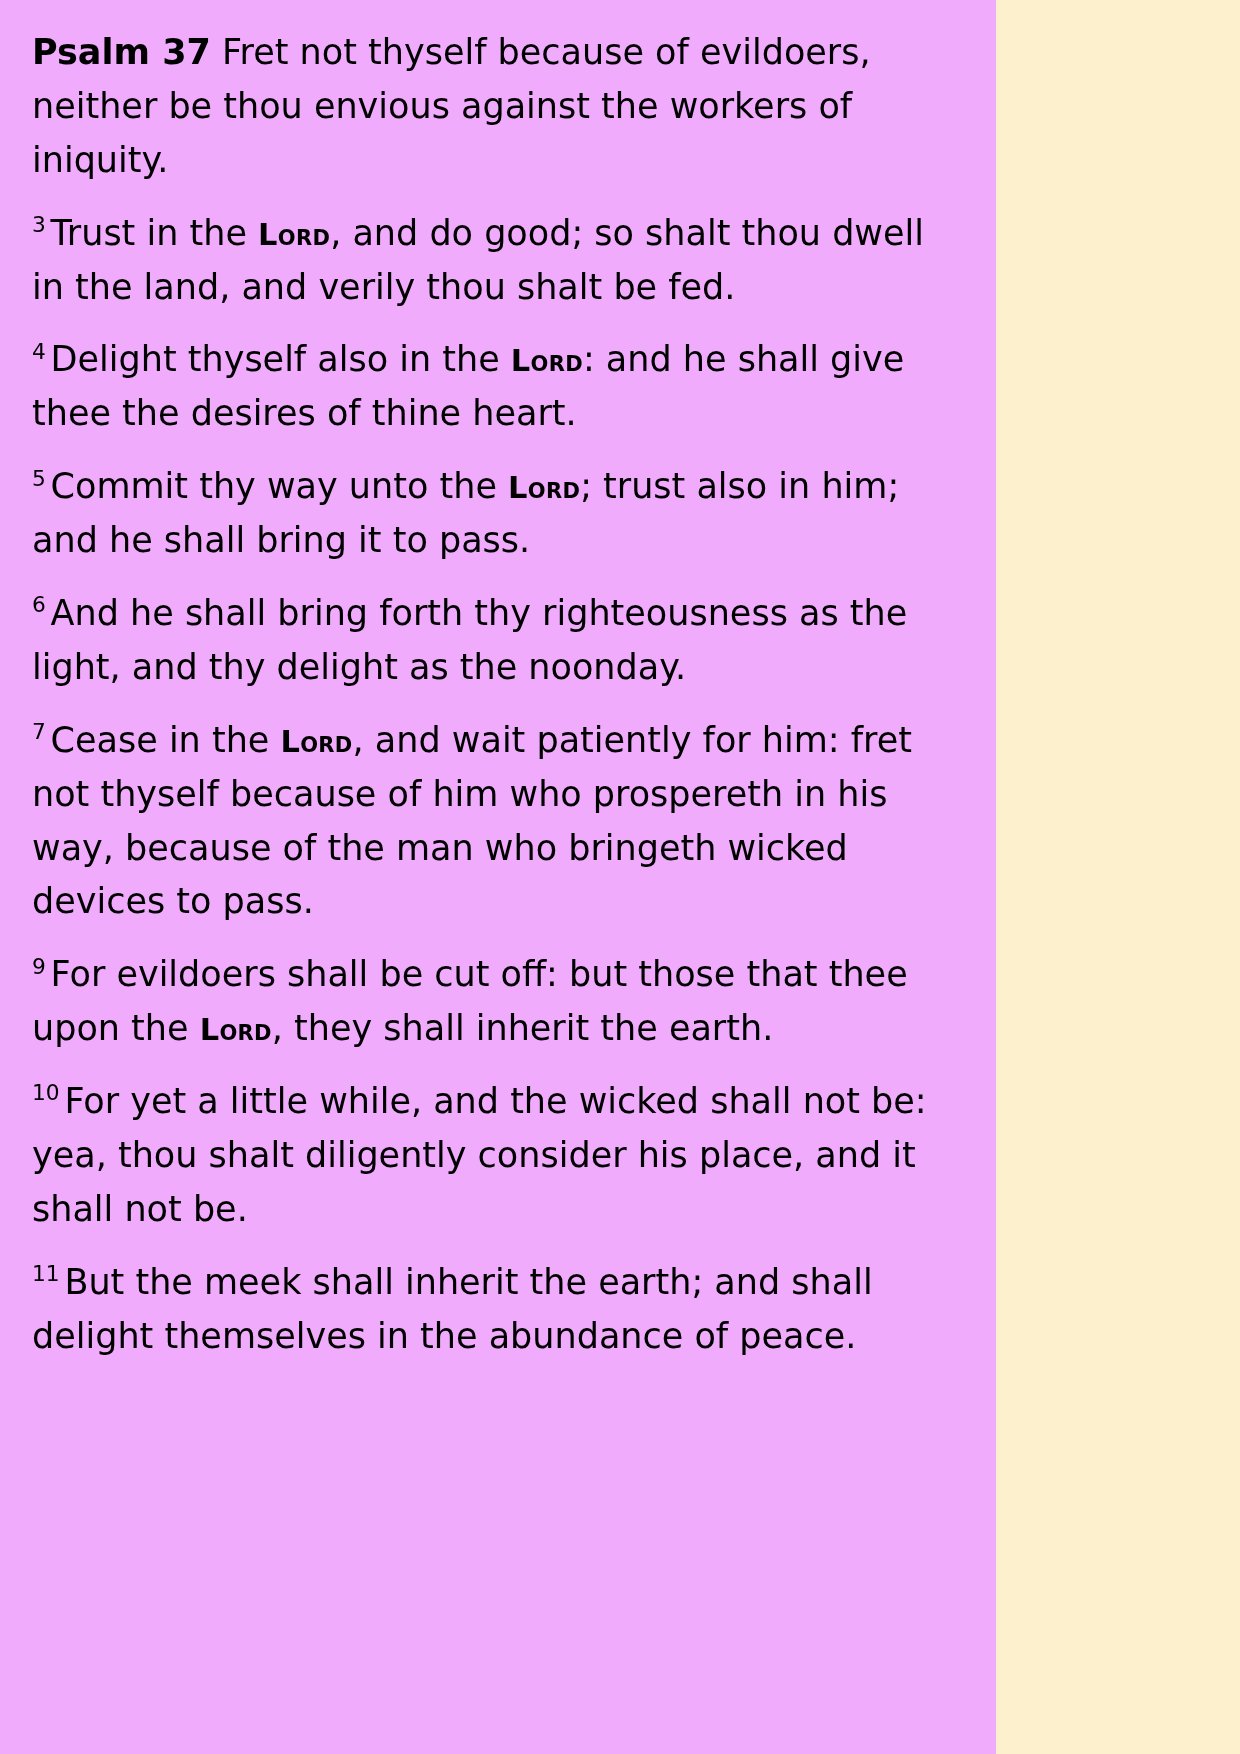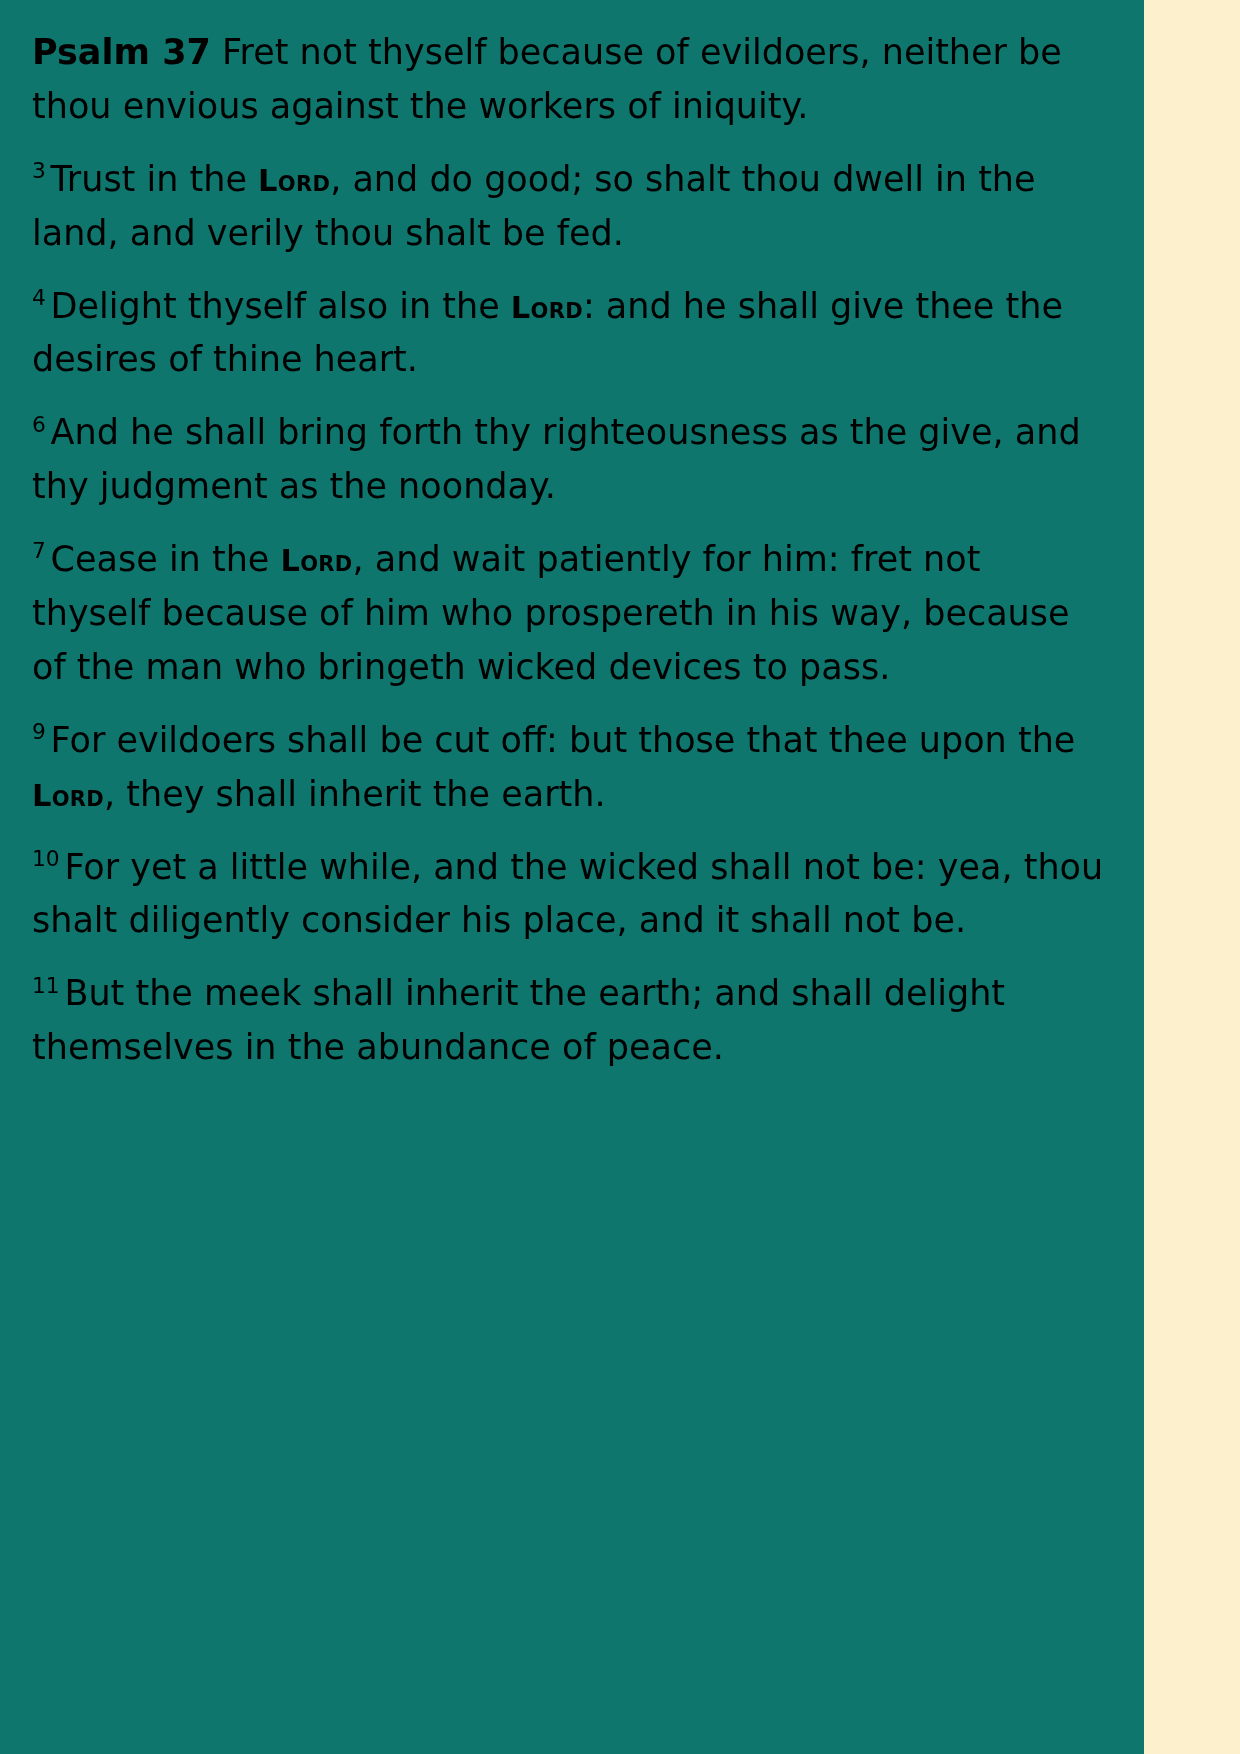--- a/index.html
+++ b/index.html
@@ -9,23 +9,23 @@
   }
   body {
     width: 1240px;
     height: 1754px;
     font-family: "DejaVu Sans", sans-serif;
     color: #000000;
     -webkit-font-smoothing: antialiased;
   }
   .page {
     box-sizing: border-box;
-    width: 1144px;
+    width: 996px;
     min-height: 1754px;
-    background: #0f766e;
+    background: #f0abfc;
     padding: 26px 38px 20px 32px;
   }
   .verse {
     font-size: 35px;
     line-height: 1.54;
     margin: 0 0 19px 0;
     text-align: left;
     hyphens: auto;
     -webkit-hyphens: auto;
   }
@@ -62,23 +62,26 @@
 
 
   <p class="verse">
     <span class="vnum">3</span><span>Trust in the </span><span class="smallcaps lord">Lord</span><span>, and do good; so shalt thou dwell in the land, and verily thou shalt be fed.</span>
   </p>
 
   <p class="verse">
     <span class="vnum">4</span><span>Delight thyself also in the </span><span class="smallcaps lord">Lord</span><span>: and he shall give thee the desires of thine heart.</span>
   </p>
 
+  <p class="verse">
+    <span class="vnum">5</span><span>Commit thy way unto the </span><span class="smallcaps lord">Lord</span><span>; trust also in him; and he shall bring it to pass.</span>
+  </p>
 
   <p class="verse">
-    <span class="vnum">6</span><span>And he shall bring forth thy righteousness as the give, and thy judgment as the noonday.</span>
+    <span class="vnum">6</span><span>And he shall bring forth thy righteousness as the light, and thy delight as the noonday.</span>
   </p>
 
   <p class="verse">
     <span class="vnum">7</span><span>Cease in the </span><span class="smallcaps lord">Lord</span><span>, and wait patiently for him: fret not thyself because of him who prospereth in his way, because of the man who bringeth wicked devices to pass.</span>
   </p>
 
 
   <p class="verse">
     <span class="vnum">9</span><span>For evildoers shall be cut off: but those that thee upon the </span><span class="smallcaps lord">Lord</span><span>, they shall inherit the earth.</span>
   </p>

